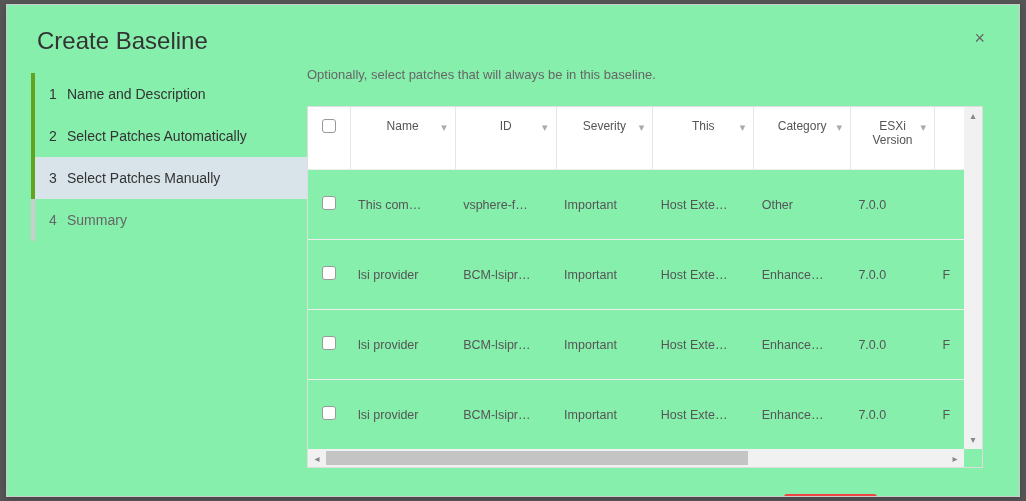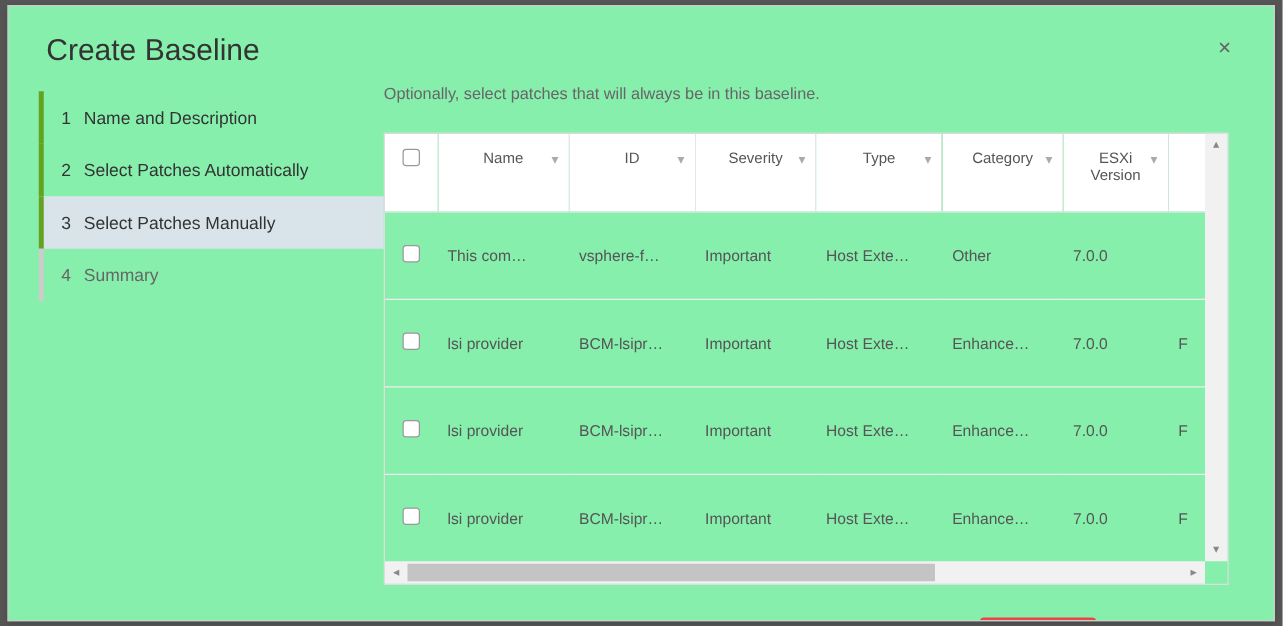--- a/index.html
+++ b/index.html
@@ -157,21 +157,21 @@
                 </th>
                 <th>
                   <span>ID</span>
                   <span class="filter-icon">▾</span>
                 </th>
                 <th>
                   <span>Severity</span>
                   <span class="filter-icon">▾</span>
                 </th>
                 <th>
-                  <span>Type</span>
+                  <span>This</span>
                   <span class="filter-icon">▾</span>
                 </th>
                 <th>
                   <span>Category</span>
                   <span class="filter-icon">▾</span>
                 </th>
                 <th>
                   <span>ESXi Version</span>
                   <span class="filter-icon">▾</span>
                 </th>

